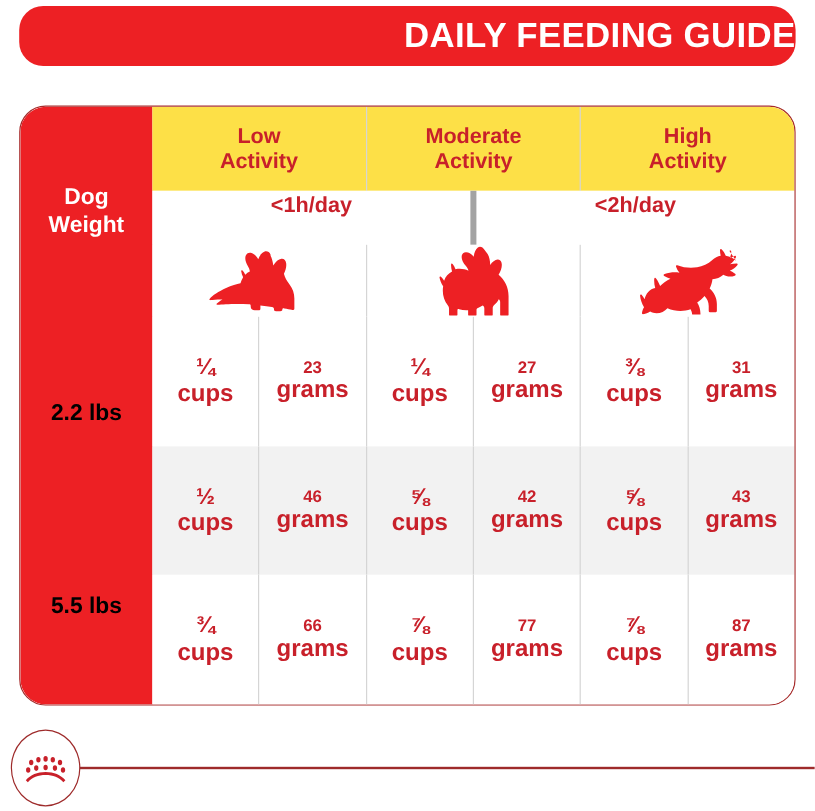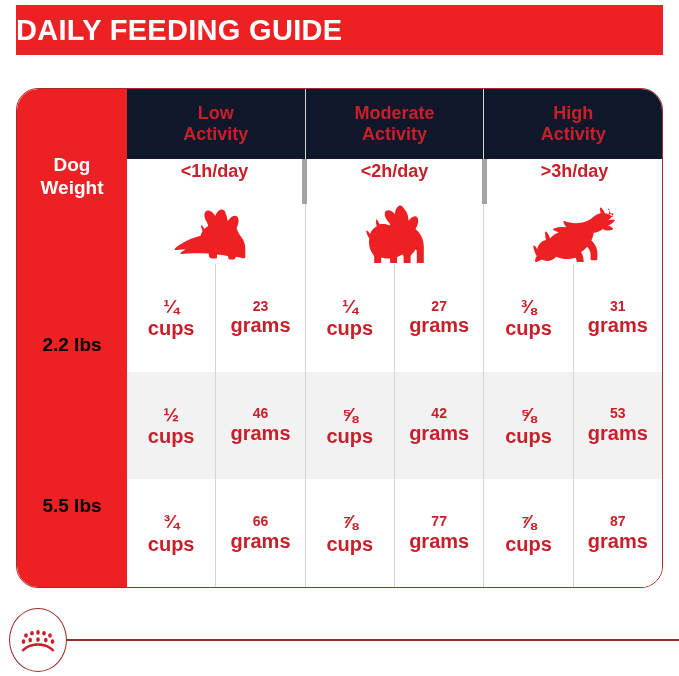--- a/index.html
+++ b/index.html
@@ -7,21 +7,21 @@
     width:679px;height:676px;background:#ffffff;
     font-family:"Liberation Sans", sans-serif;
     -webkit-font-smoothing:antialiased;
     overflow:hidden;position:relative;
   }
   .page{position:absolute;inset:0;}
 
   
   .title-banner{
     position:absolute;left:16px;top:5px;width:647px;height:50px;
-    background:#ED2024;display:flex;align-items:center;justify-content:flex-start;
+    background:#ED2024;display:flex;align-items:center;justify-content:flex-end;border-radius:20px;
   }
   .title-text{
     color:#ffffff;font-size:29px;font-weight:bold;letter-spacing:0.3px;
     font-family:"Liberation Sans", sans-serif;white-space:nowrap;
   }
 
   
   .table-wrap{
     position:absolute;left:16px;top:88px;width:647px;height:500px;
   }
@@ -47,21 +47,21 @@
     color:#000000;font-weight:bold;font-size:19px;text-align:center;
   }
 
   
   .data-area{
     position:absolute;left:110px;top:0;right:0;bottom:0;
     display:flex;flex-direction:column;
   }
   .head-block{height:175px;display:flex;flex-direction:column;}
   .head-row-activity{
-    height:70px;display:flex;background:#0f172a;
+    height:70px;display:flex;background:#fde047;
   }
   .head-row-hours{height:45px;display:flex;background:#ffffff;}
   .head-row-icon{height:60px;display:flex;background:#ffffff;}
 
   .act-cell{
     flex:1;display:flex;flex-direction:column;align-items:center;justify-content:center;
     color:#C8202A;font-weight:bold;font-size:18px;line-height:1.15;text-align:center;
     border-right:1px solid #D5D5D5;box-sizing:border-box;
   }
   .act-cell:last-child{border-right:none;}
@@ -142,21 +142,20 @@
             </div>
             <div class="act-cell">
               <span>High</span>
               <span>Activity</span>
             </div>
           </div>
 
           <div class="head-row-hours">
             <div class="hours-cell">&lt;1h/day</div>
             <div class="hours-cell">&lt;2h/day</div>
-            <div class="hours-cell">&gt;3h/day</div>
           </div>
 
           <div class="head-row-icon">
             <div class="icon-cell">
               <span class="dog-icon">
                 <svg width="86" height="54" viewBox="0 0 86 54">
                   <path fill="#ED2024" d="M52.5 5.2c-1.1-2.4-3.2-3.3-5.3-2.4-2.4 1-4 3.4-5 6.3-1.3-2.6-3.3-4.6-5.6-5.3-2.4-0.7-4.4 0.5-5 2.8-0.6 2.4 0.3 5.4 1.9 8 1 1.6 1.6 3.2 1.7 4.7-1.4 0.6-2.7 1.5-3.8 2.6-0.7-1.4-1.5-2.6-2.3-3.4-0.6-0.6-1.2-0.3-1.1 0.5 0.2 1.6 0.8 3.4 1.6 5-1 1.5-1.7 3.2-2.2 5.1-3.2 0.6-7.4 1.9-12 4-6.1 2.8-11.6 6.4-13.6 8.8-0.6 0.7-0.3 1.3 0.6 1.2 2.2-0.3 5.9-0.7 10-0.6-2.1 1.2-3.8 2.4-4.7 3.4-0.5 0.6-0.2 1.2 0.7 1.1 4.6-0.5 14.8-1 26-0.5 1.1 0 1.5 0.4 1.5 1.2 0 1.3 0.3 2.4 1 3.1 0.5 0.5 1.3 0.7 2.4 0.7h3.2c1 0 1.5-0.5 1.5-1.3v-2.6c3.4 0.3 6.7 0.7 9.6 1.2 1.3 0.2 1.7 0.7 1.7 1.6v0.6c0 0.9 0.6 1.4 1.7 1.4h3.6c1.1 0 1.7-0.5 1.7-1.4 0-0.8 0.5-1.2 1.6-1 2.5 0.4 4.6 0.8 6.1 1.2 1.6 0.4 2.3 0 2.3-1.1v-8.4c0-4.3-1.4-8.4-4-11.7-2.3-2.9-3.9-5.9-4.7-8.9 1.5-2.8 2.2-6 1.9-8.5-0.3-2.6-1.9-4.2-4-3.9-2.4 0.3-4.9 2.5-6.8 5.6-0.3-3-1.1-5.9-2.2-8.1z"></path>
                 </svg>
               </span>
             </div>
@@ -219,21 +218,21 @@
           </div>
           <div class="data-cell">
             <span class="amount">42</span>
             <span class="unit">grams</span>
           </div>
           <div class="data-cell">
             <span class="amount frac">⅝</span>
             <span class="unit">cups</span>
           </div>
           <div class="data-cell">
-            <span class="amount">53</span>
+            <span class="amount">43</span>
             <span class="unit">grams</span>
           </div>
         </div>
 
         <div class="data-row">
           <div class="data-cell">
             <span class="amount frac">¾</span>
             <span class="unit">cups</span>
           </div>
           <div class="data-cell">

